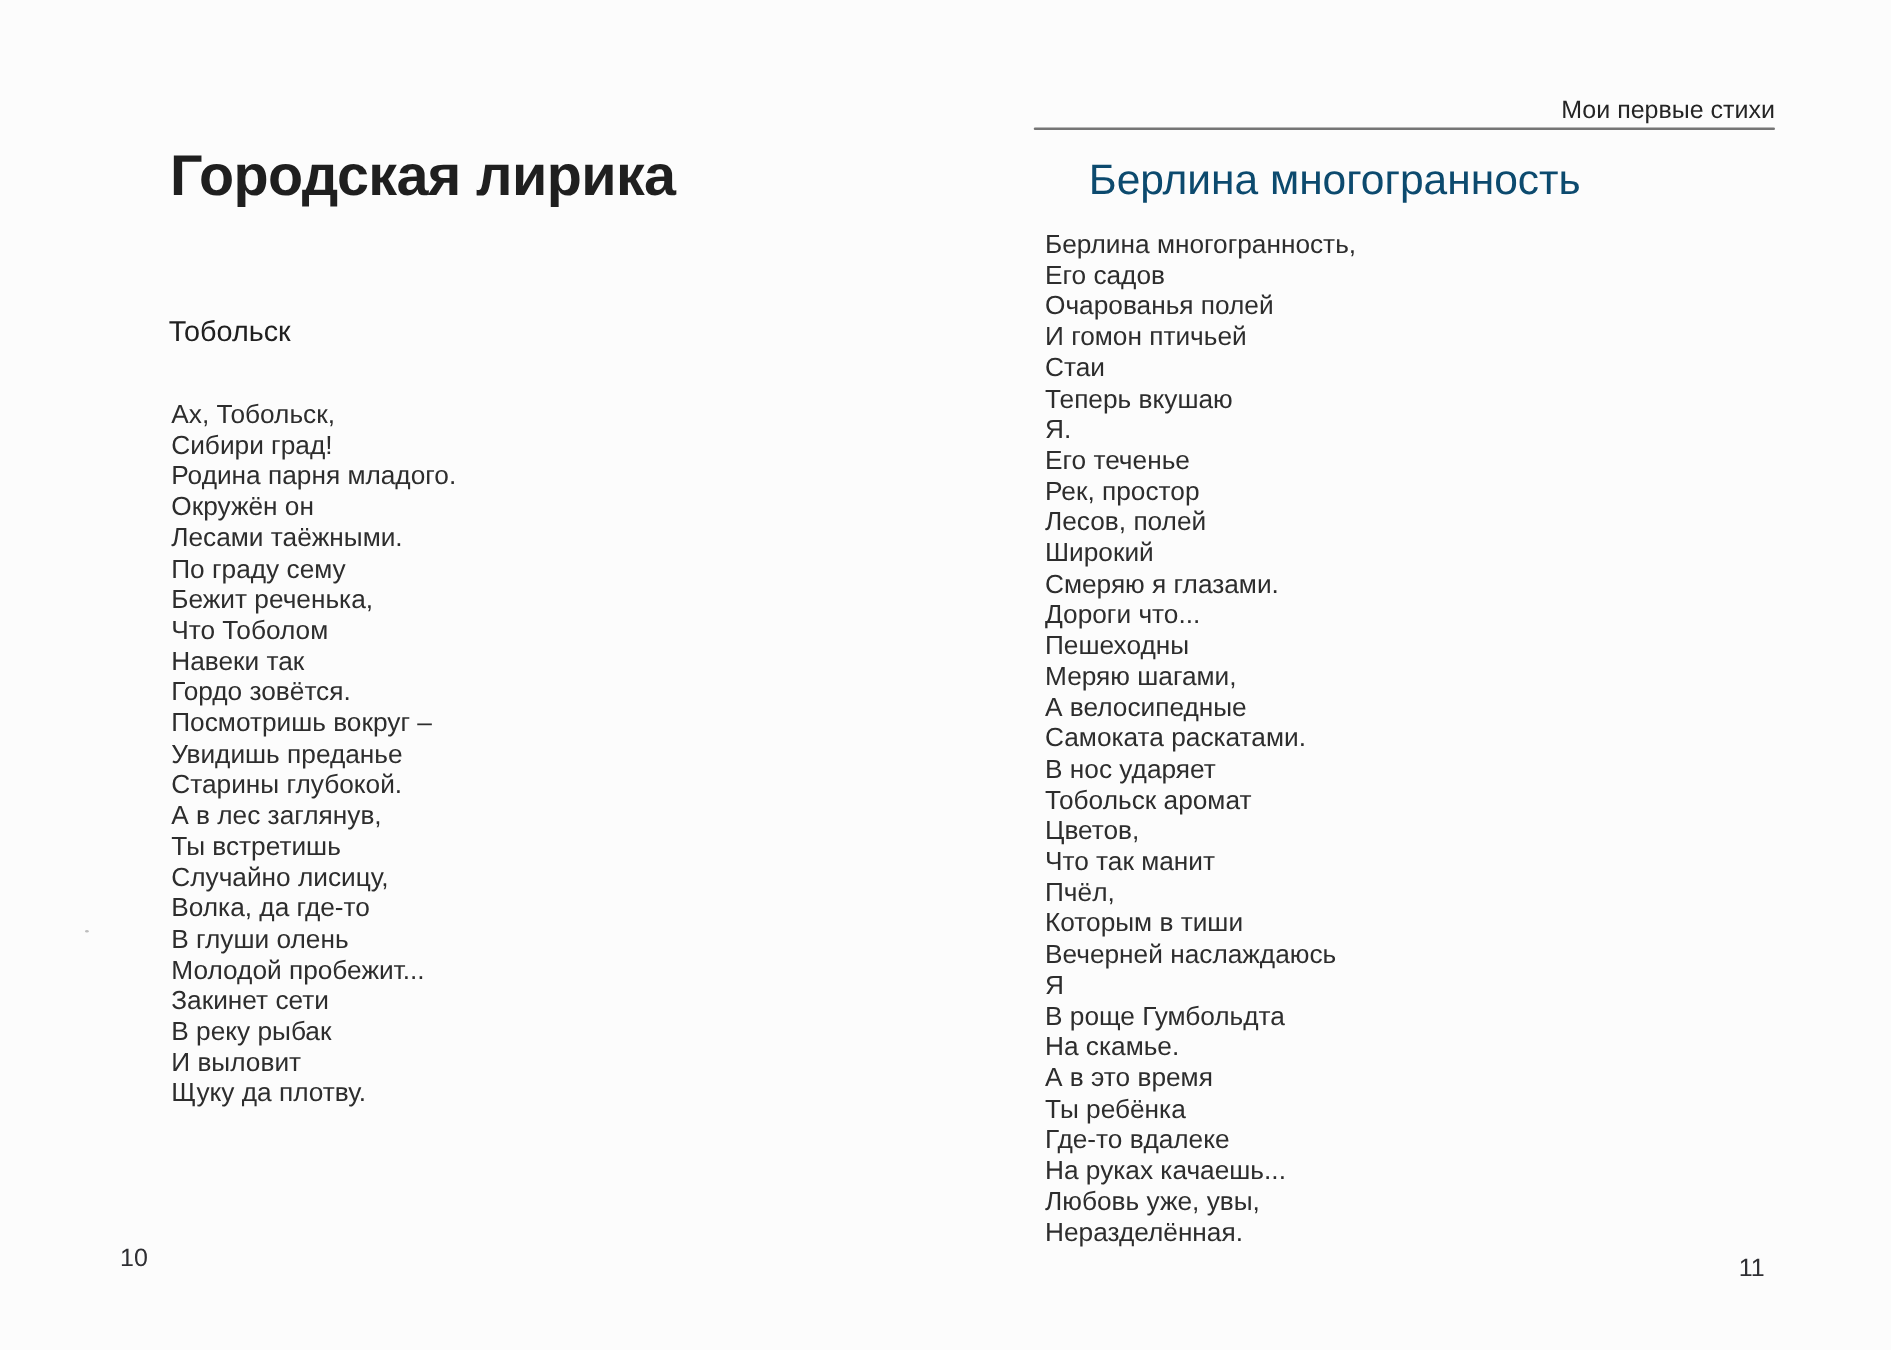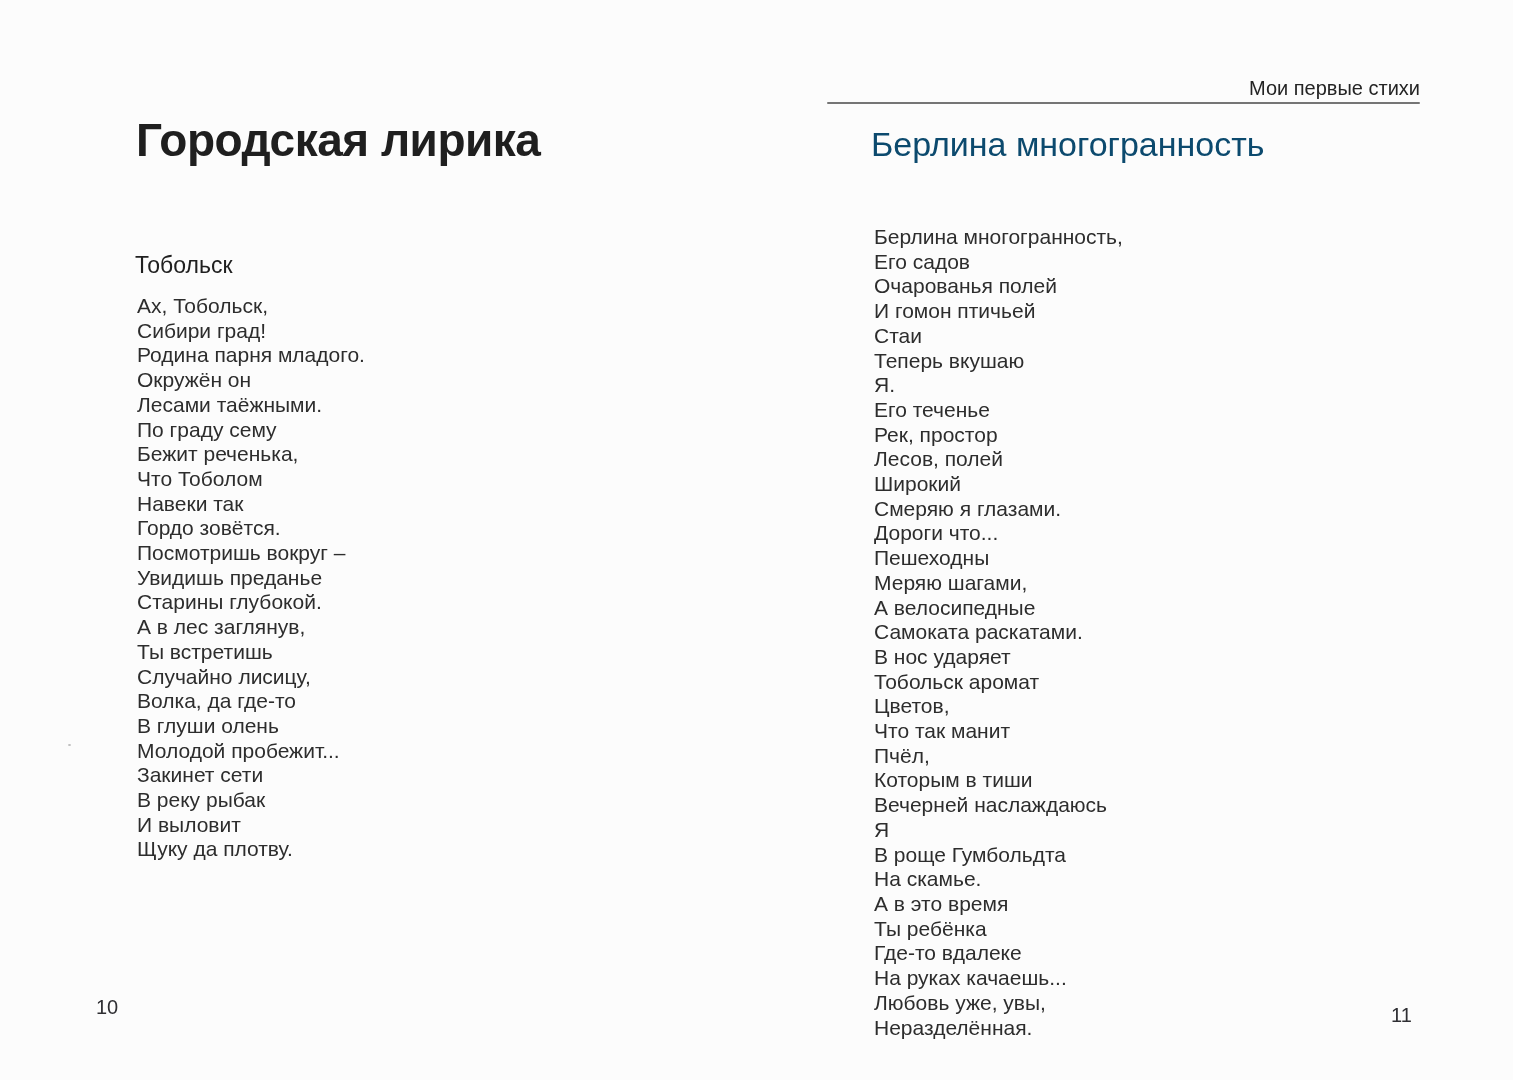--- a/index.html
+++ b/index.html
@@ -35,21 +35,21 @@
     top: 254px;
     font-size: 23px;
     line-height: 1;
     font-weight: 400;
     color: #202020;
     white-space: nowrap;
   }
   .poem-left {
     position: absolute;
     left: 137px;
-    top: 294px;
+    top: 320px;
   }
   
   .running-header {
     position: absolute;
     top: 78px;
     left: 827px;
     width: 593px;
     text-align: right;
     font-size: 20px;
     line-height: 1;
@@ -71,23 +71,22 @@
     left: 871px;
     top: 127px;
     font-size: 34px;
     line-height: 1;
     font-weight: 400;
     color: #0c4a6e;
     white-space: nowrap;
   }
   .poem-right {
     position: absolute;
-    left: 874px;
+    left: 836px;
     top: 184px;
-    margin-top: 41px;
   }
   
   .poem {
     font-size: 21px;
     line-height: 24.7px;
     color: #2d2d2d;
   }
   .poem .line {
     white-space: nowrap;
   }

